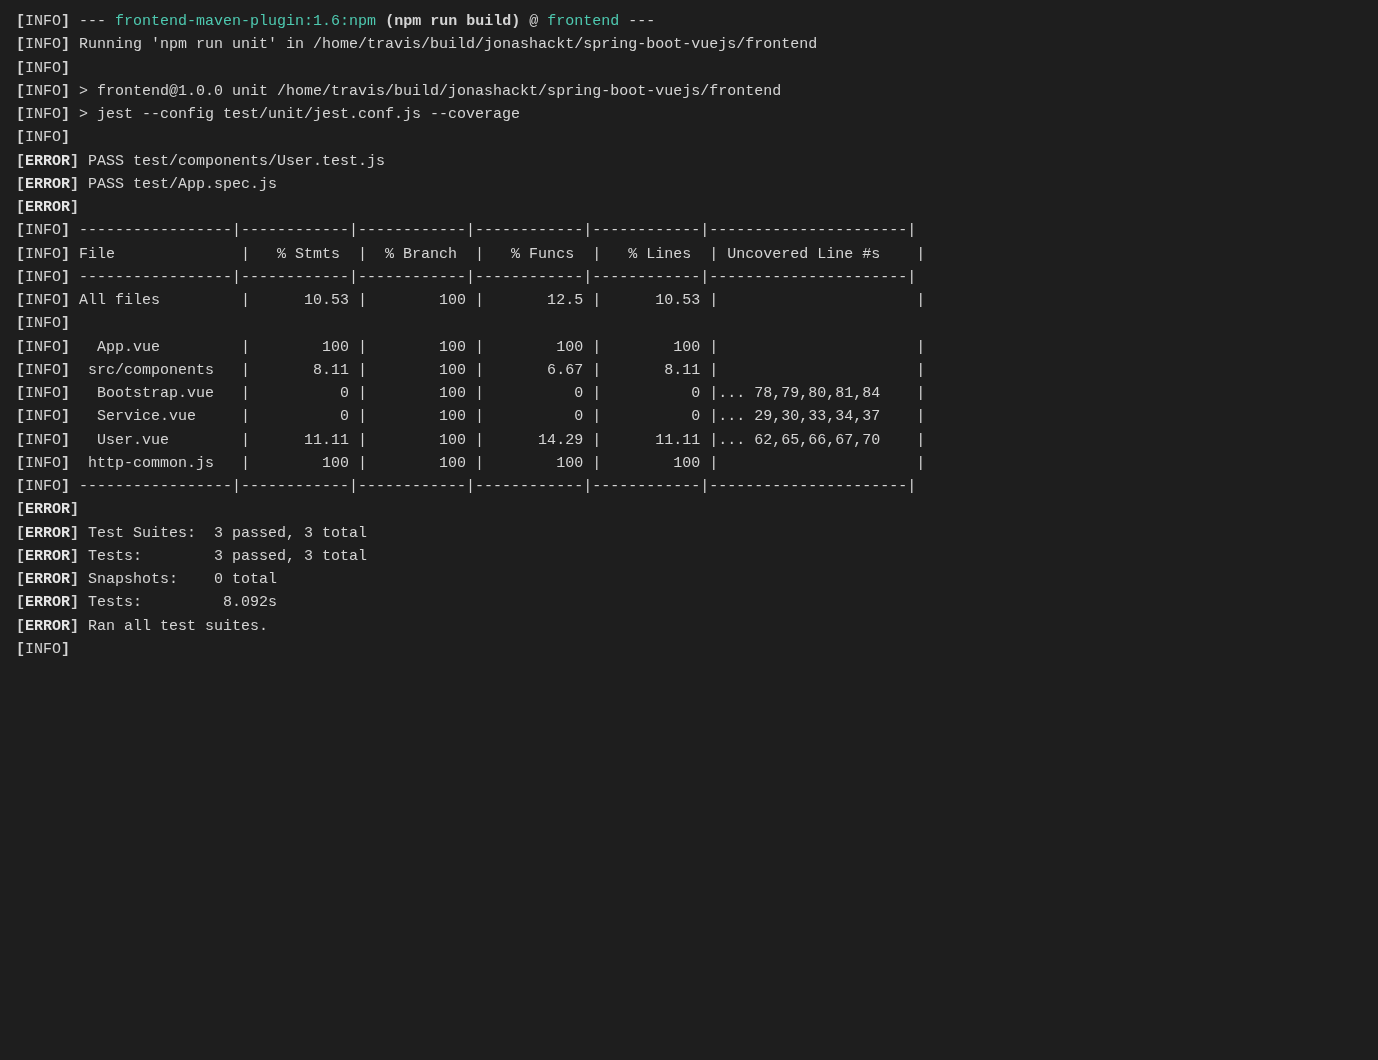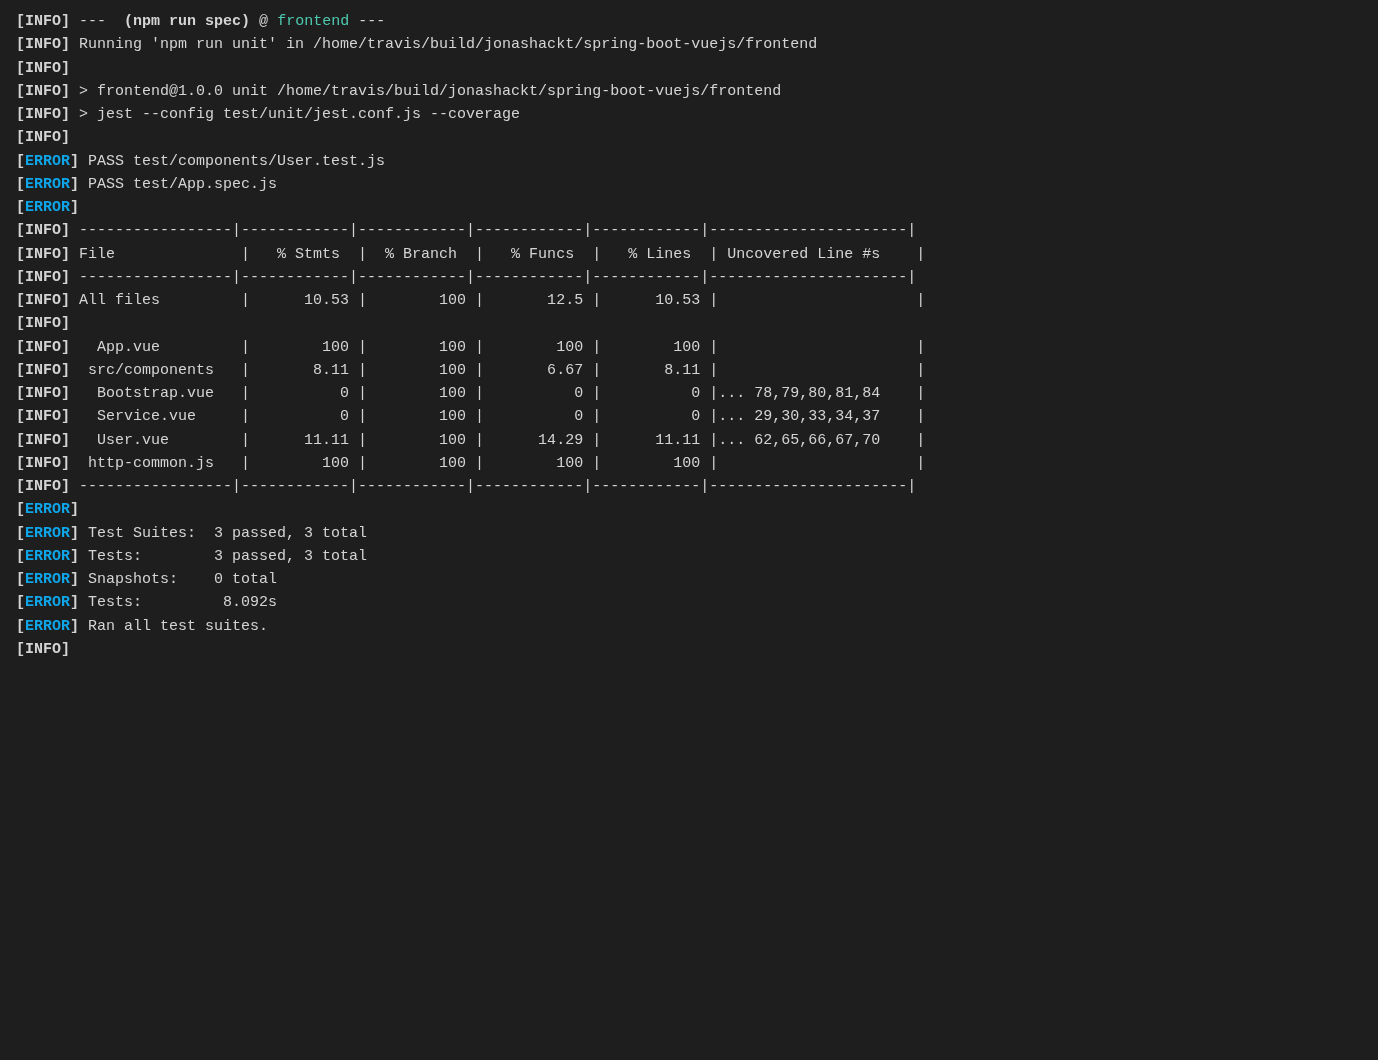--- a/index.html
+++ b/index.html
@@ -41,36 +41,36 @@
 
     .text-green {
       color: #4ec9b0;
     }
 
     .text-bold {
       font-weight: bold;
     }
 
     .info-tag {
-      font-weight: bold;
+      font-weight: normal;
       color: #d4d4d4;
     }
 
     .error-tag {
       font-weight: bold;
-      color: #0ea5e9;
+      color: #e5e5e5;
     }
   </style>
 </head>
 <body>
 
 <div class="terminal">
 
   <div class="line">
-    <span class="bracket">[</span><span class="info-tag">INFO</span><span class="bracket">]</span><span class="text-white"> --- </span><span class="text-white"> <span class="text-bold">(npm run spec)</span> @ </span><span class="text-green">frontend</span><span class="text-white"> ---</span>
+    <span class="bracket">[</span><span class="info-tag">INFO</span><span class="bracket">]</span><span class="text-white"> --- </span><span class="text-green">frontend-maven-plugin:1.6:npm</span><span class="text-white"> <span class="text-bold">(npm run build)</span> @ </span><span class="text-green">frontend</span><span class="text-white"> ---</span>
   </div>
 
   <div class="line">
     <span class="bracket">[</span><span class="info-tag">INFO</span><span class="bracket">]</span><span class="text-white"> Running 'npm run unit' in /home/travis/build/jonashackt/spring-boot-vuejs/frontend</span>
   </div>
 
   <div class="line">
     <span class="bracket">[</span><span class="info-tag">INFO</span><span class="bracket">]</span>
   </div>
 

